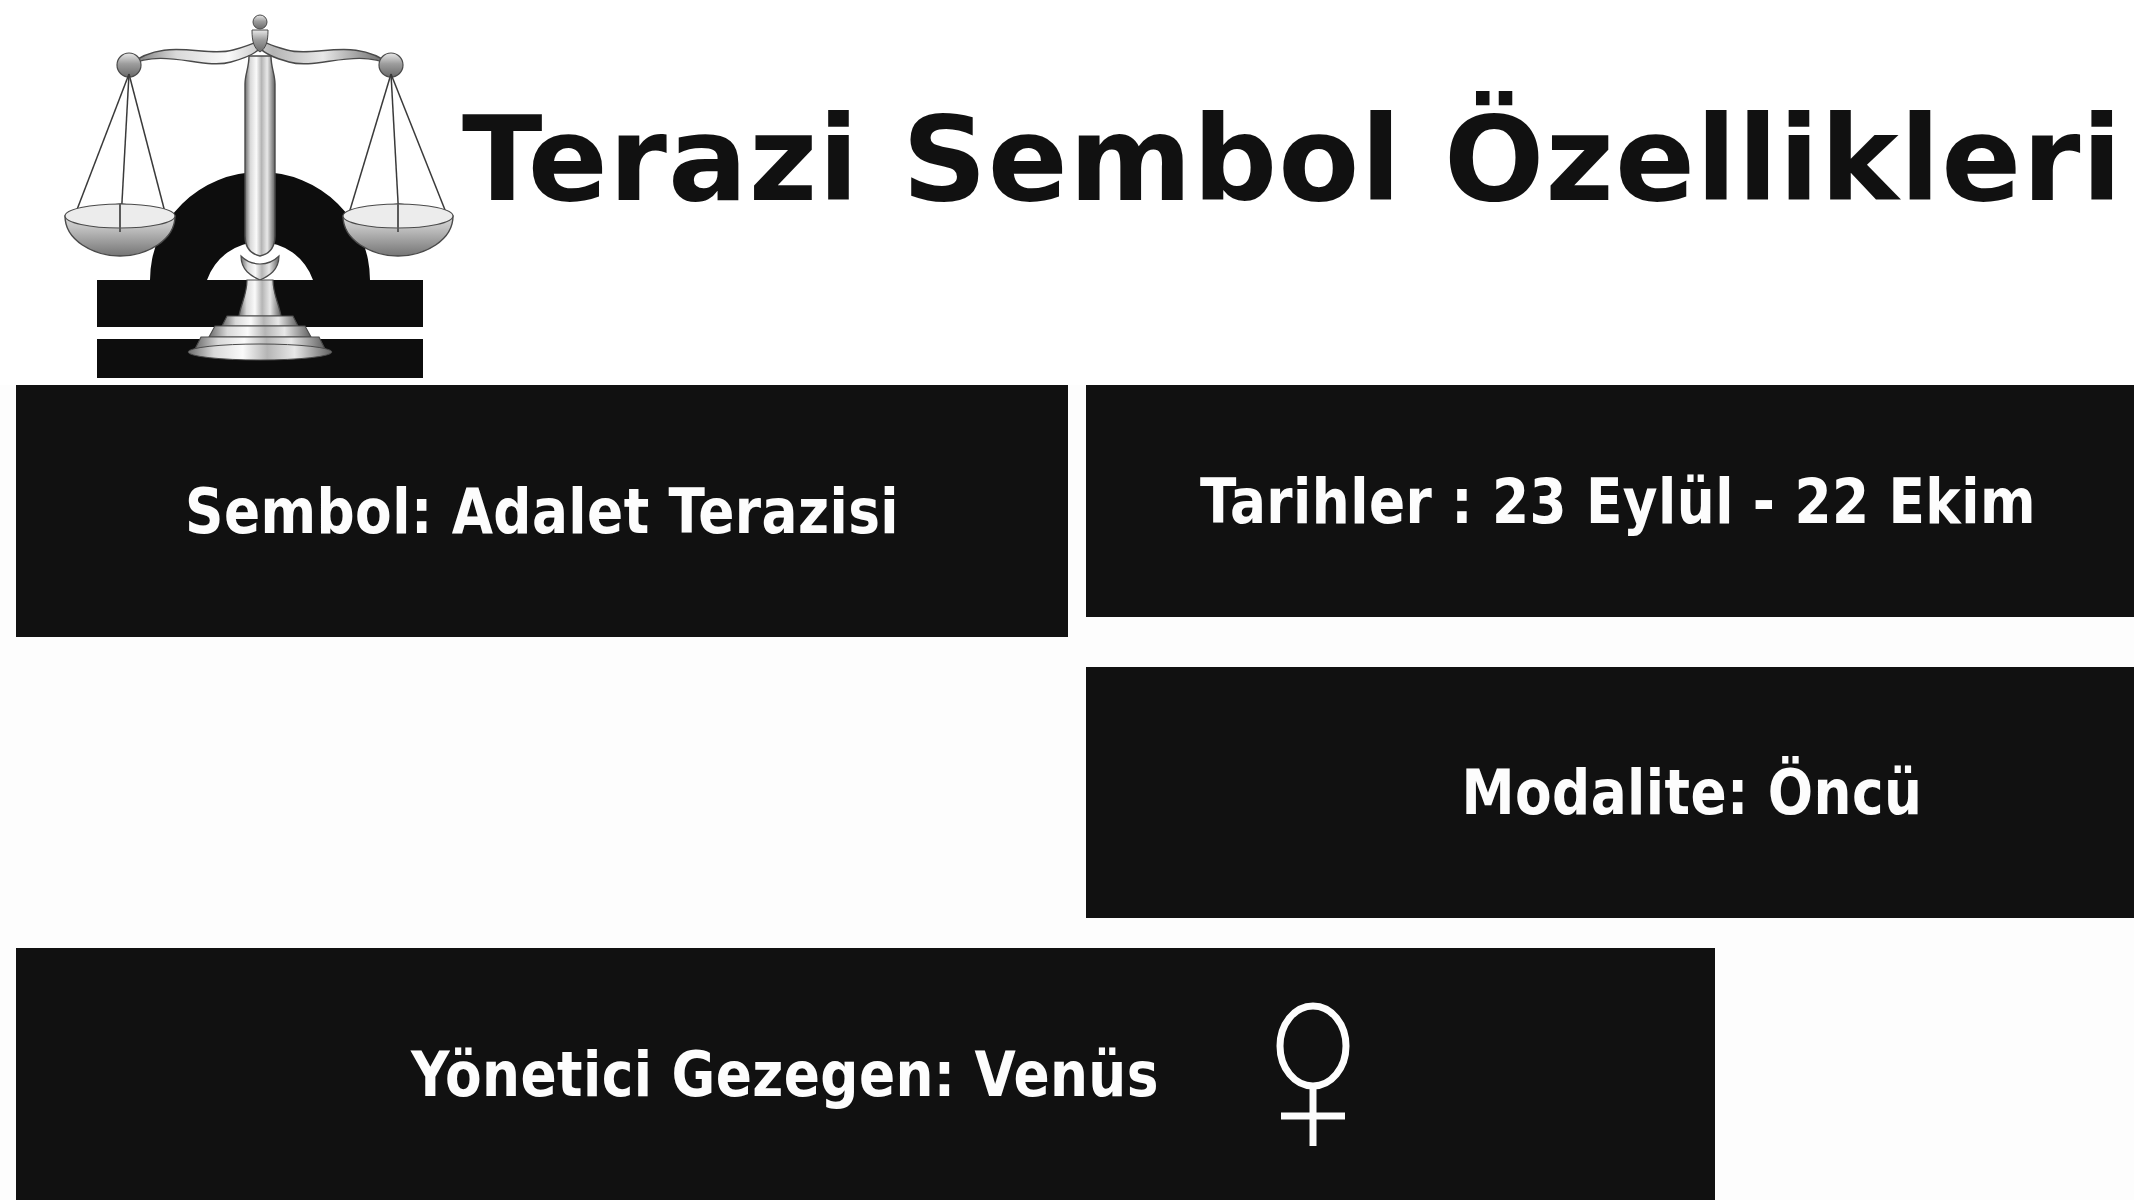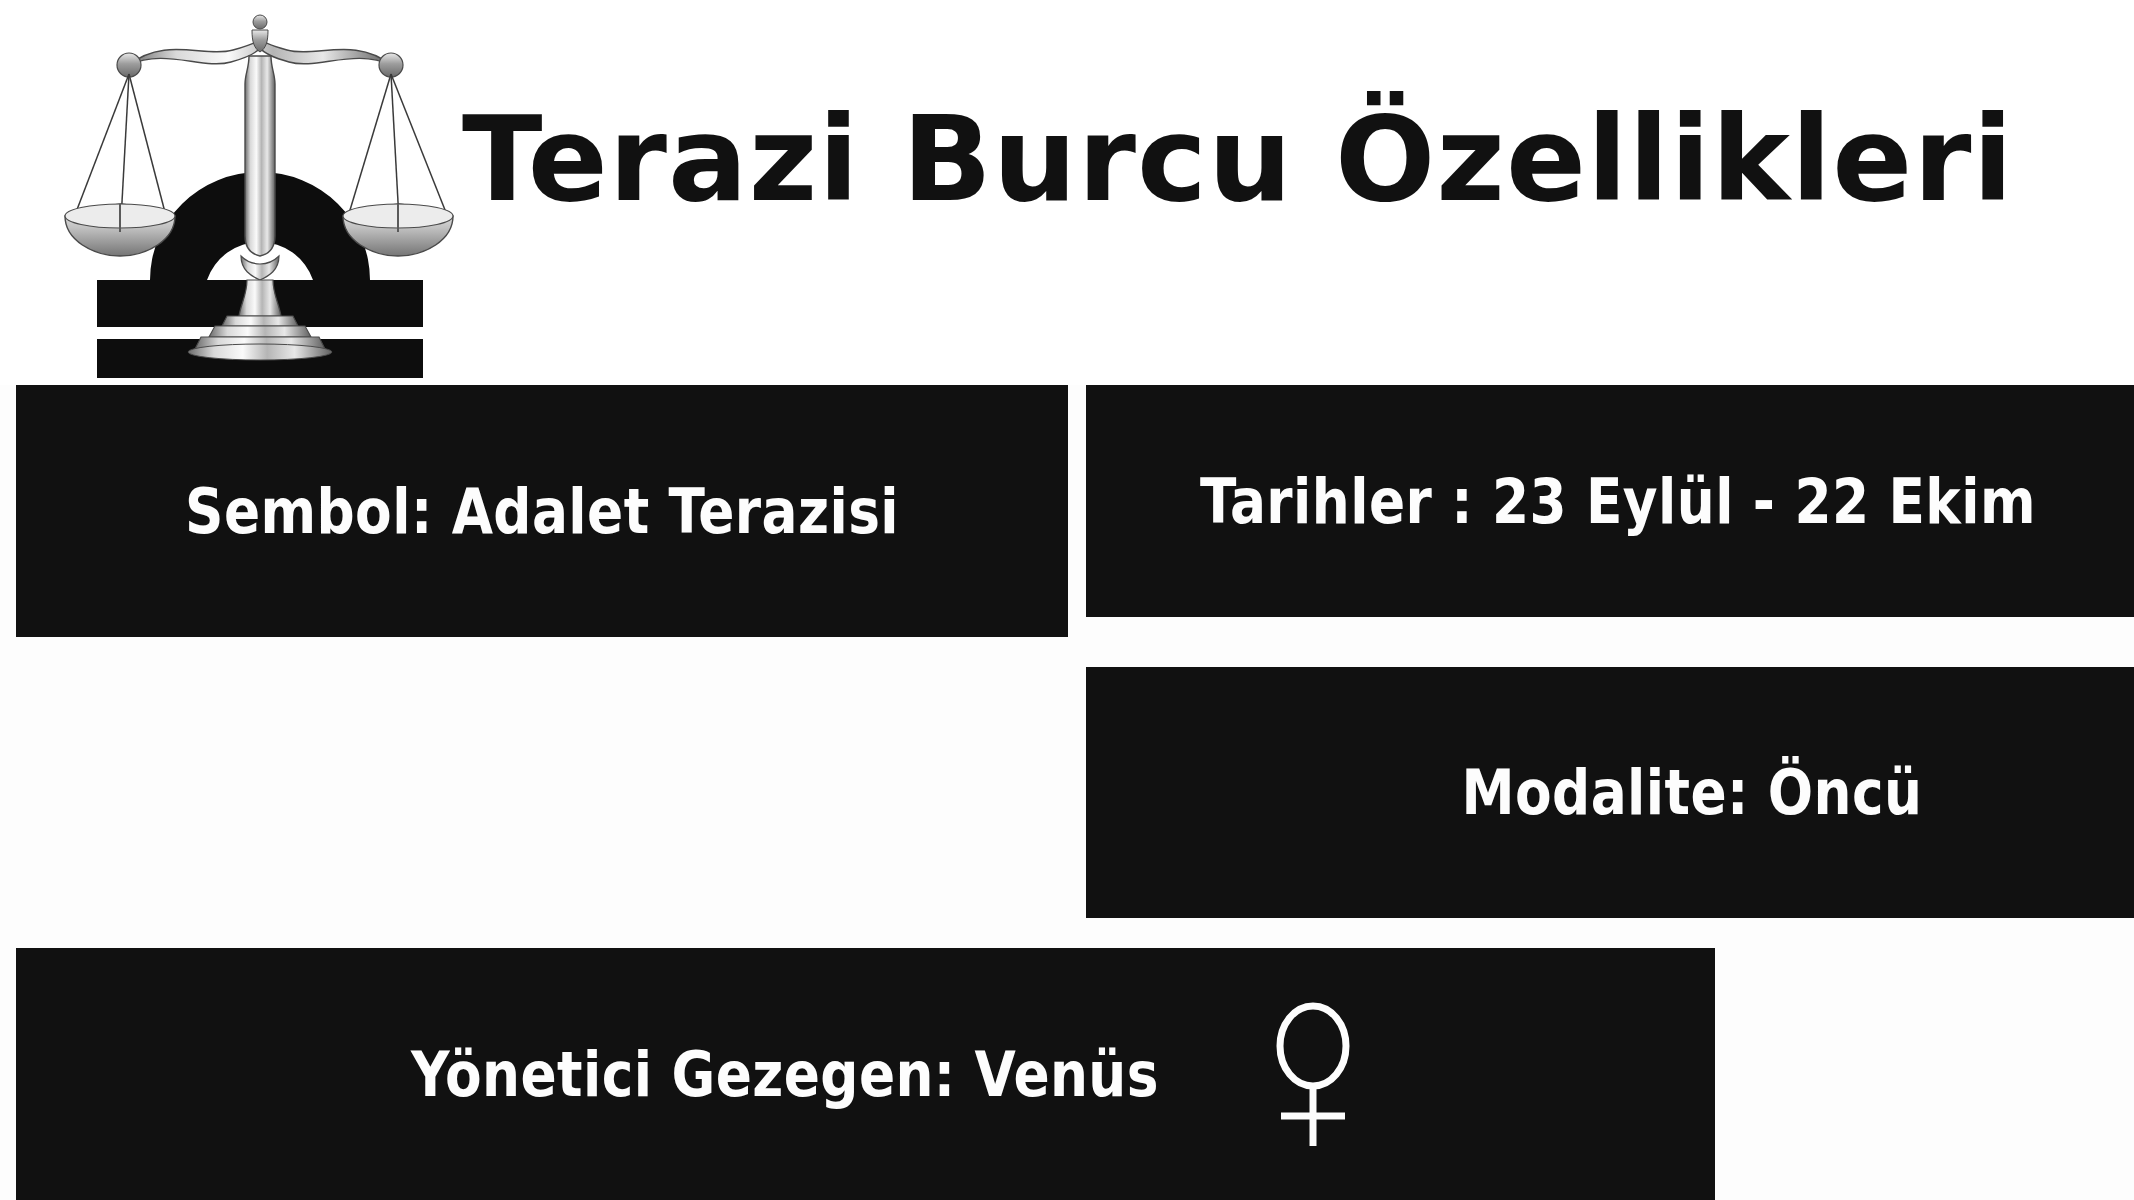--- a/index.html
+++ b/index.html
@@ -217,21 +217,21 @@
           <path d="M336 66 L394 212"></path>
         </g>
 
         <path d="M288 208 C288 208 338 196 344 196 C350 196 398 208 398 208
                  C398 232 370 248 343 248 C316 248 288 232 288 208 Z" fill="url(#pan)" stroke="#4a4a4a" stroke-width="1.4"></path>
         <ellipse cx="343" cy="208" rx="55" ry="12" fill="#ececec" stroke="#4a4a4a" stroke-width="1.2"></ellipse>
         <line x1="343" y1="196" x2="343" y2="224" stroke="#5a5a5a" stroke-width="2"></line>
       </svg>
     </div>
 
-    <div class="page-title">Terazi Burcu Özellikleri</div>
+    <div class="page-title">Terazi Sembol Özellikleri</div>
   </div>
 
   <div class="grid">
 
     <div class="card card-symbol">
       <span class="card-label">Sembol: Adalet Terazisi</span>
     </div>
 
     <div class="card card-dates">
       <span class="card-label">Tarihler : 23 Eylül - 22 Ekim</span>

